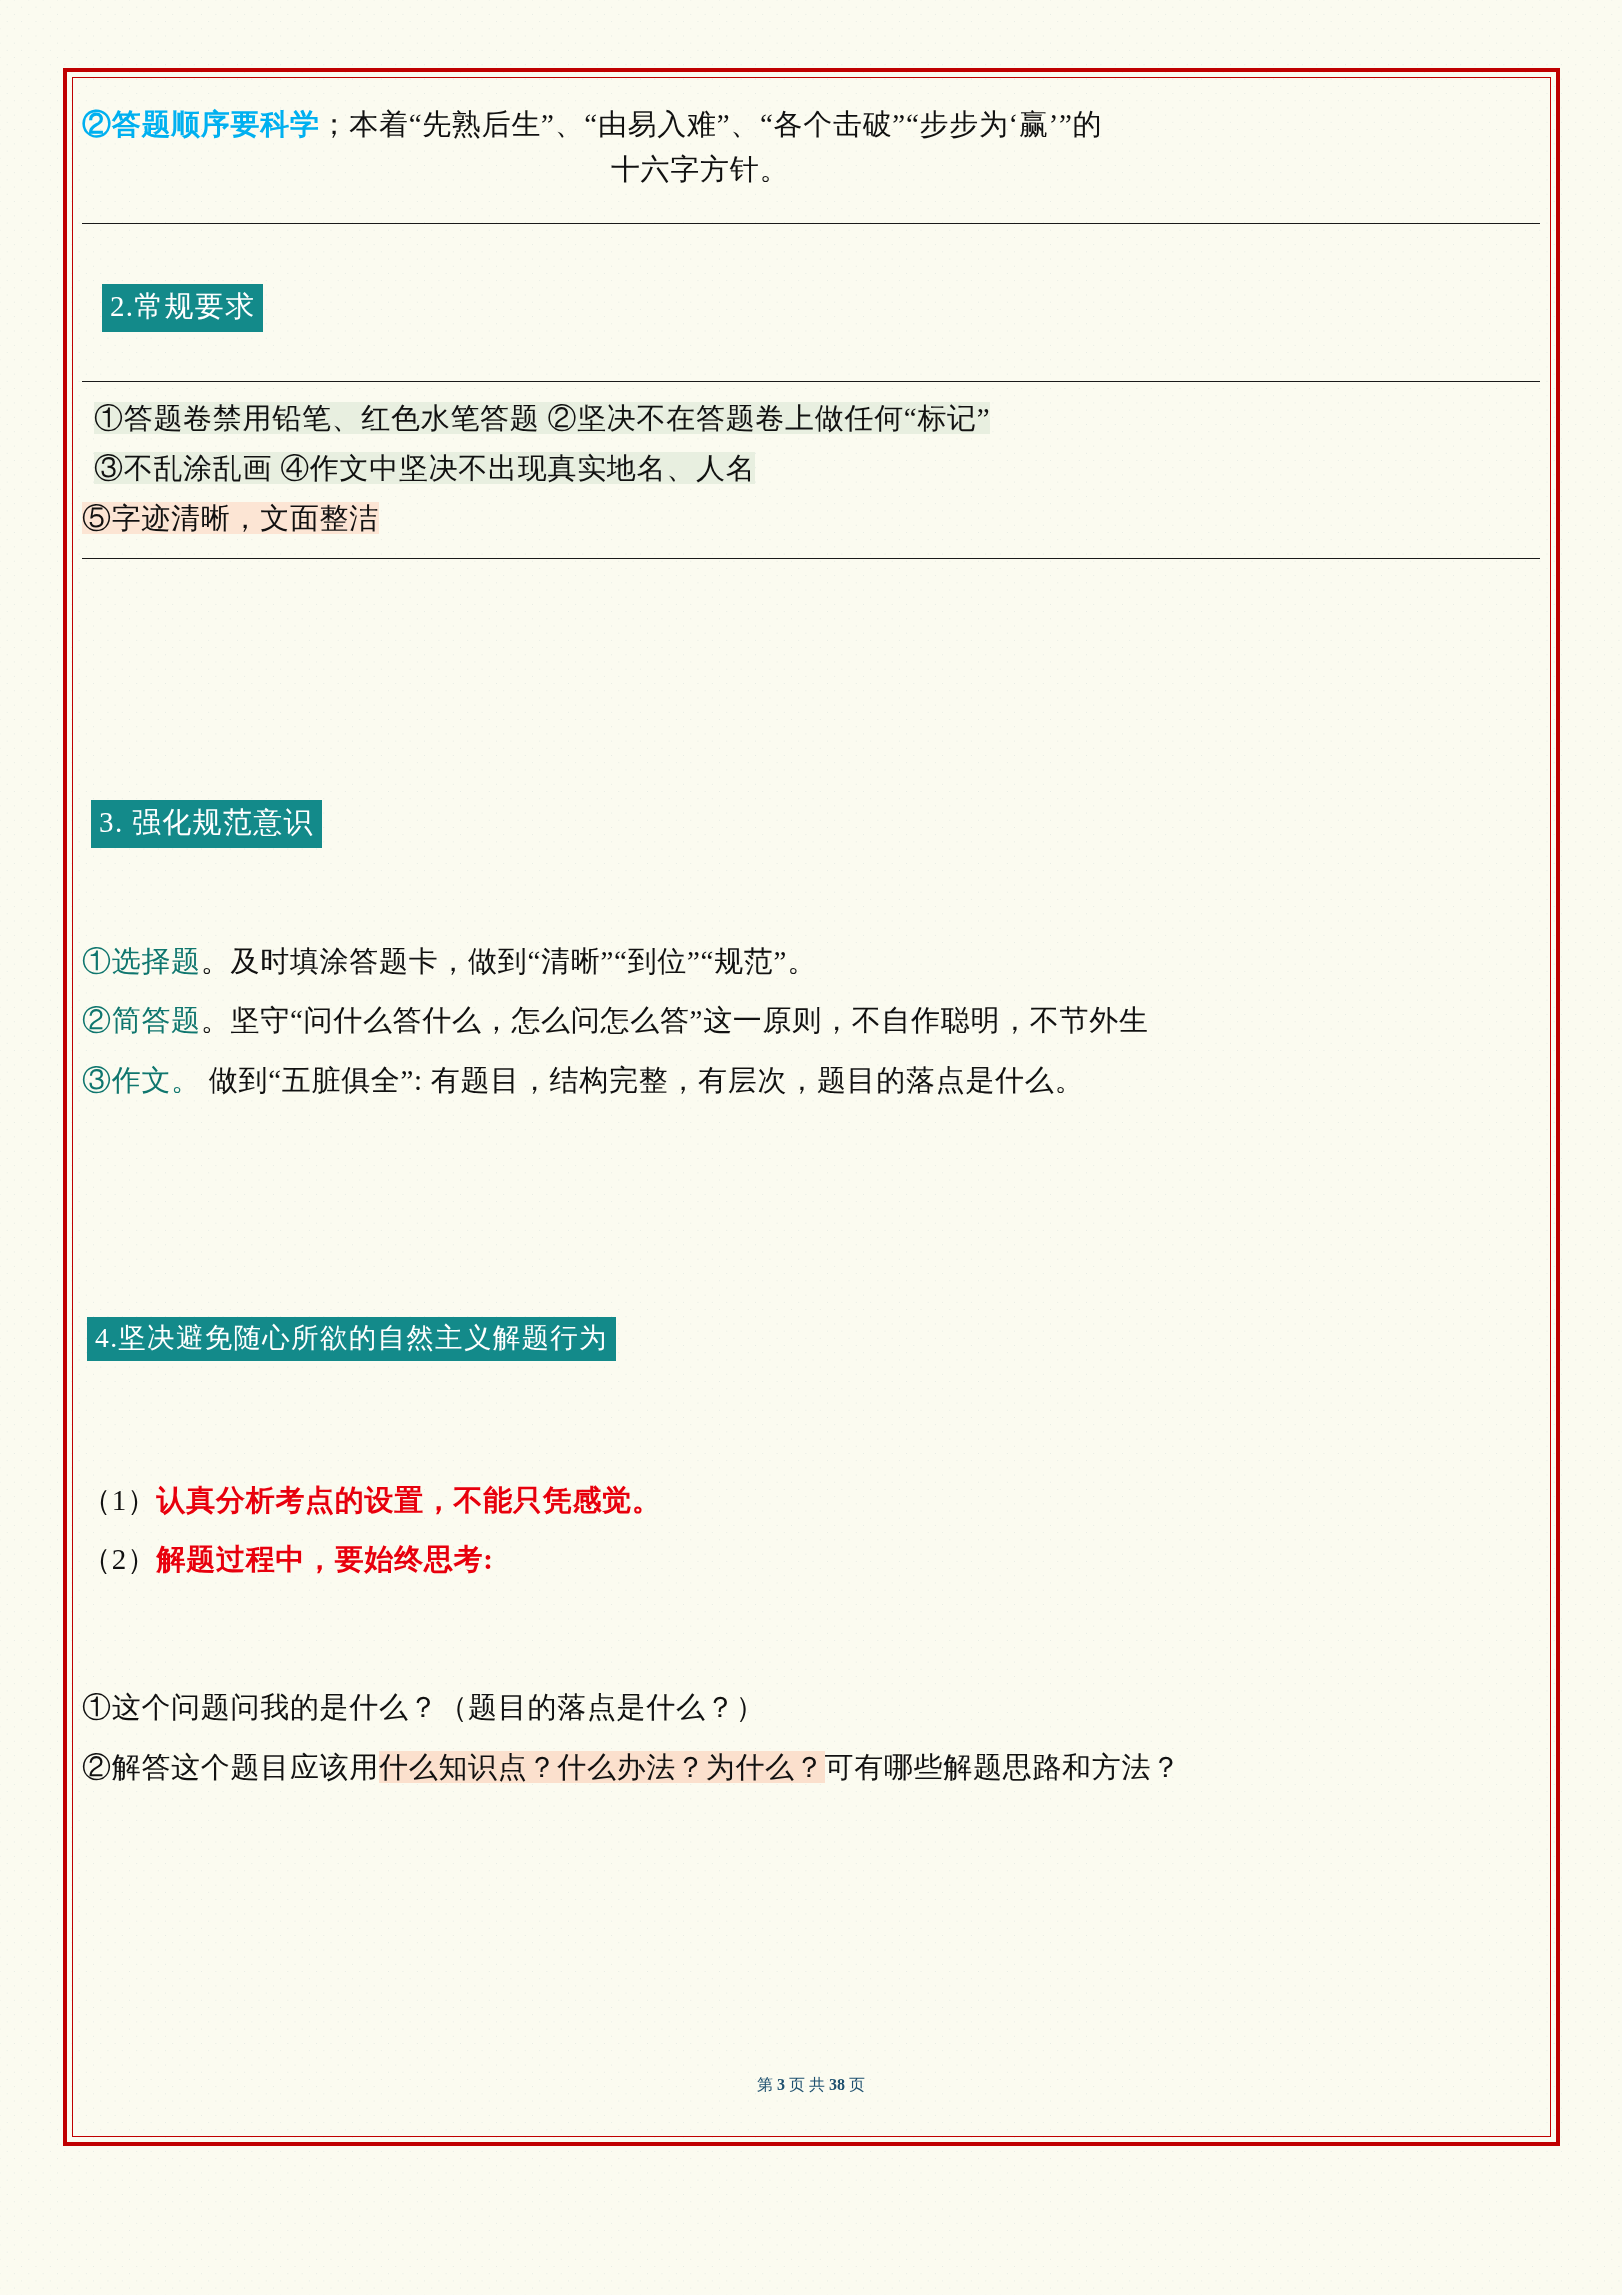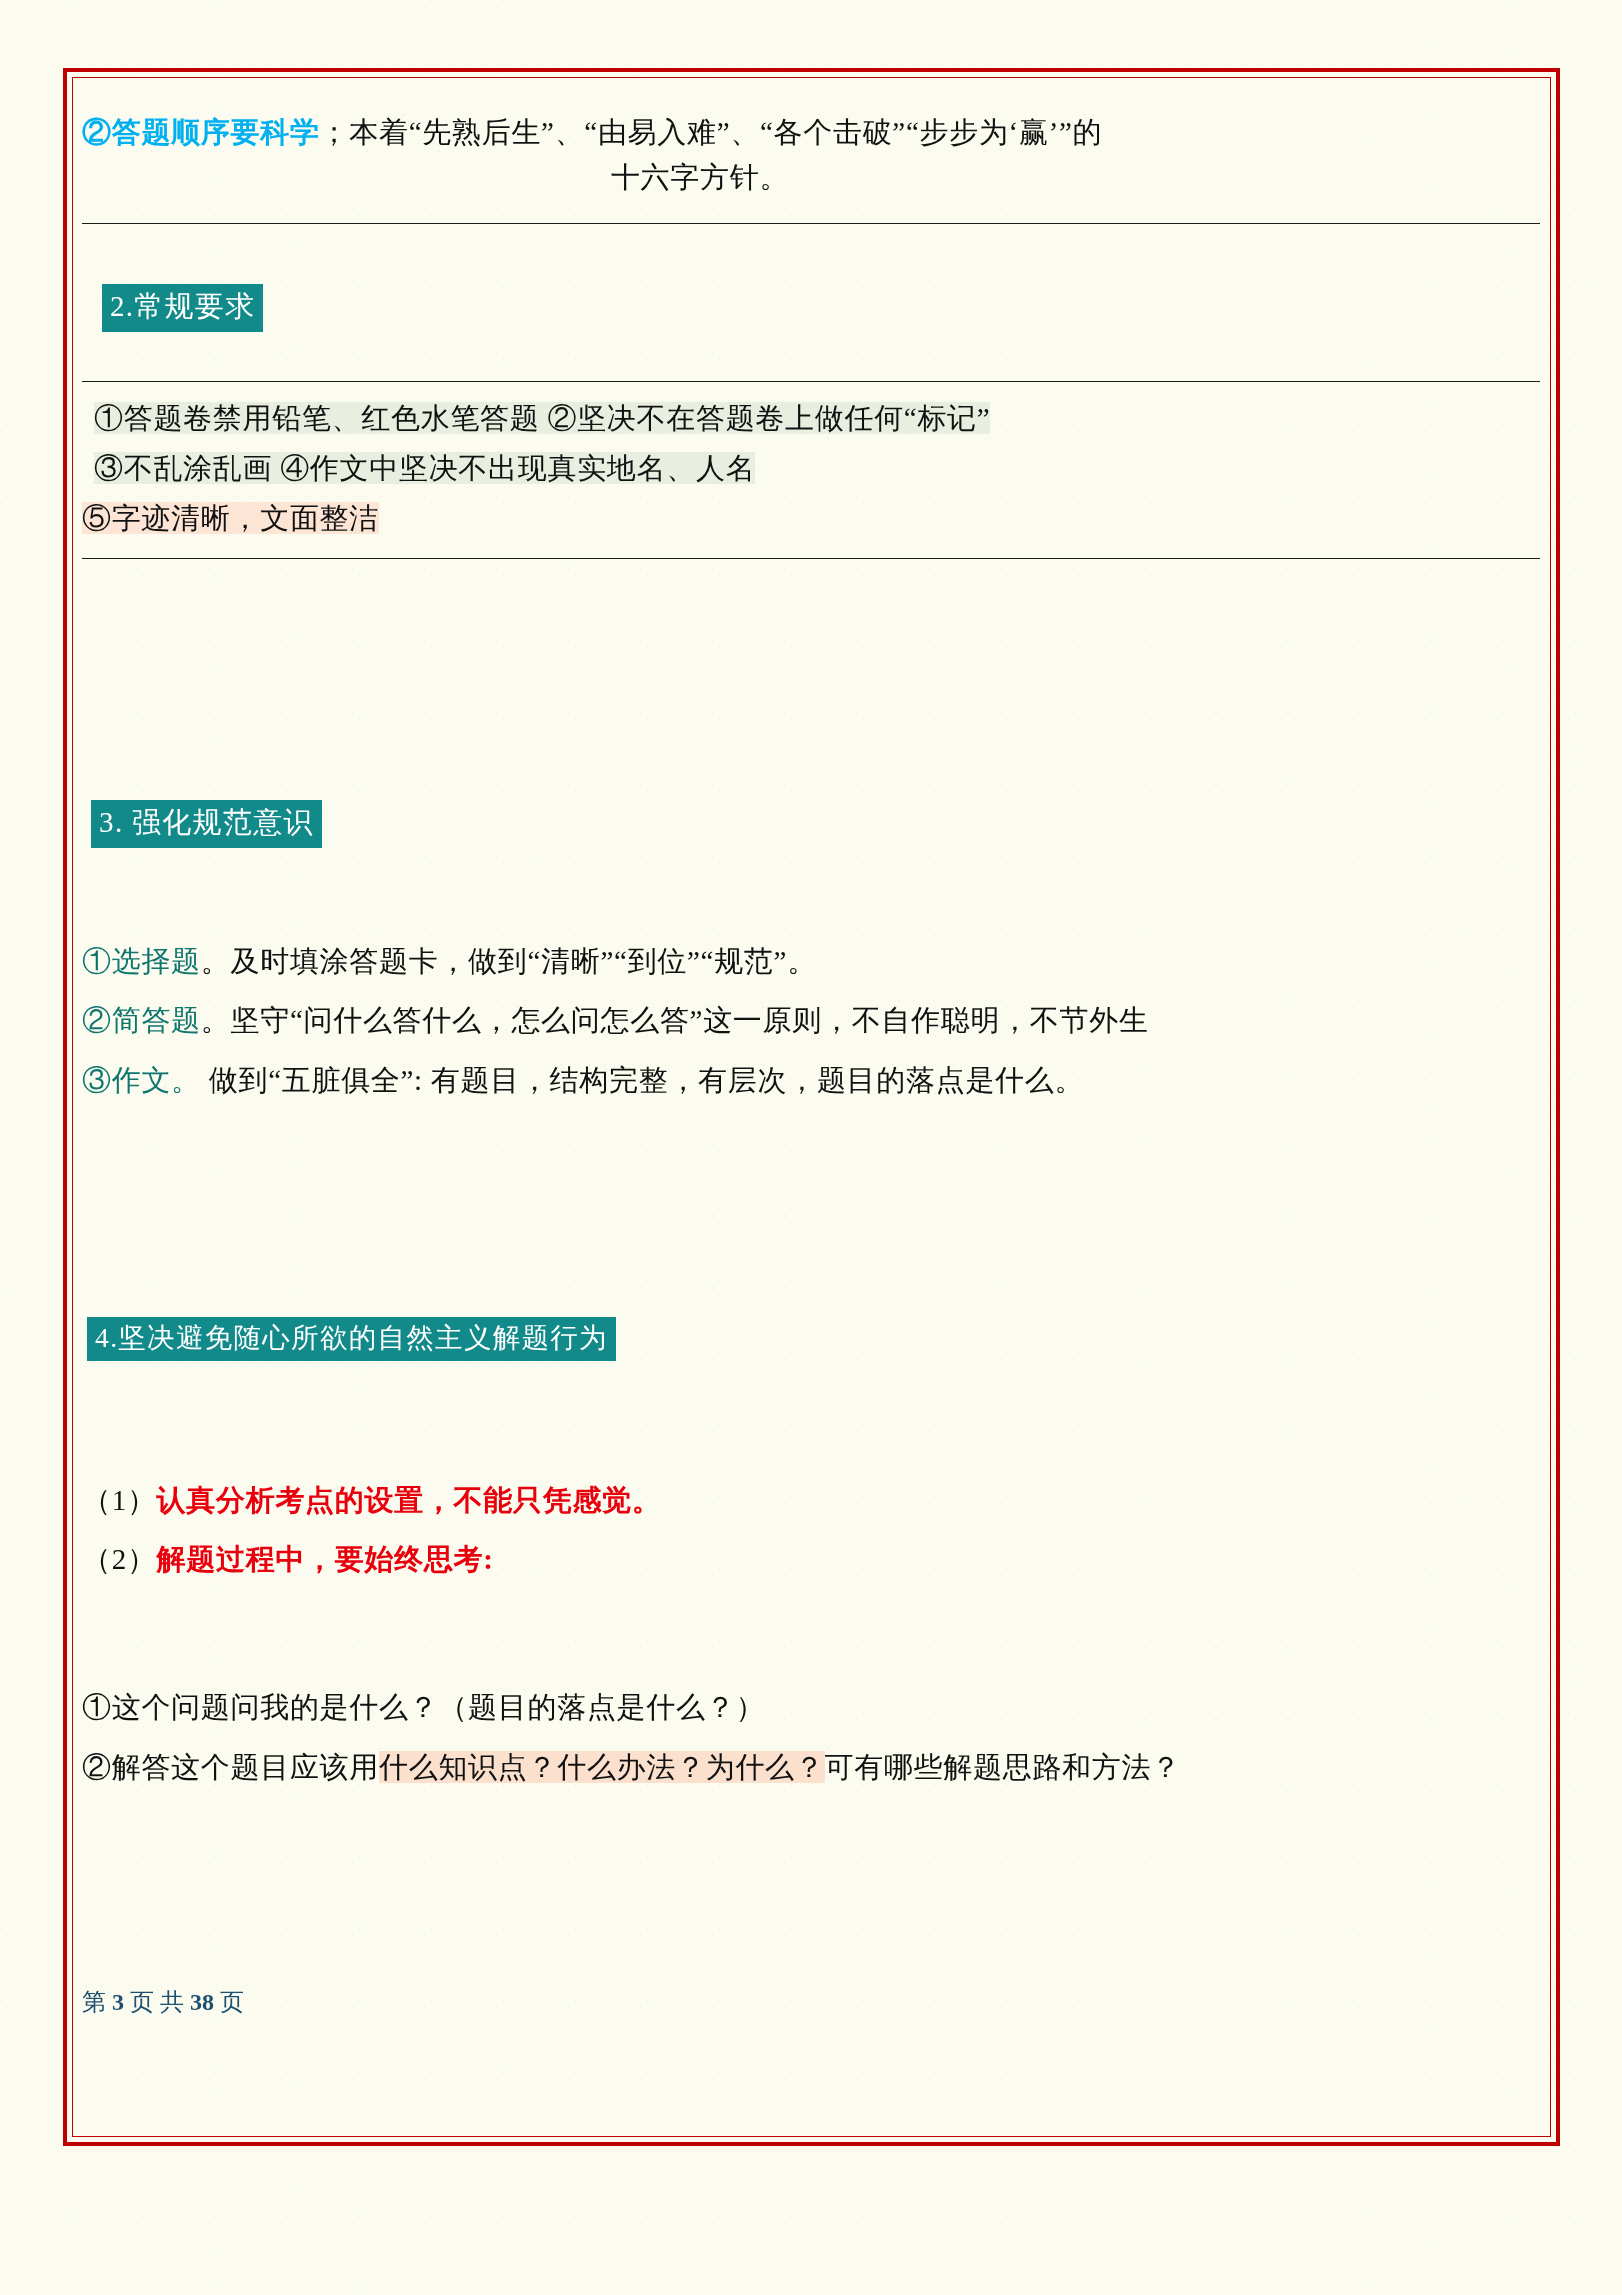--- a/index.html
+++ b/index.html
@@ -91,40 +91,41 @@
   }
   .hl-teal.small { font-size: 27.5px; }
   .cyan { color: #00b0f0; font-weight: bold; }
   .red { color: #0f766e; }
   .red-b { color: #e8000d; font-weight: bold; }
   .peach-inline { background: #fbe0cd; }
 
   .footer {
     position: absolute;
     left: 0;
-    top: 1898px;
+    top: 1987px;
     width: 1458px;
-    font-size: 24px;
+    text-align: center;
+    font-size: 16px;
     color: #1d4f6e;
     font-family: "Liberation Serif", serif;
   }
   .footer .num { color: #1d4f6e; font-weight: bold; }
 </style>
 </head>
 <body>
 
 <div class="page">
   <div class="paper-grid"></div>
 
   <div class="frame-outer"></div>
   <div class="frame-inner"></div>
 
   <div class="content">
 
-    <div class="block" style="left:0; top:14.4px; width:1458px;margin-top:8px;">
+    <div class="block" style="left:0; top:14.4px; width:1458px;">
       <div class="line" style="text-align:left;">
         <span class="cyan">②答题顺序要科学</span><span>；本着“先熟后生”、“由易入难”、“各个击破”“步步为‘赢’”的</span>
       </div>
       <div class="line center" style="padding-right:222px;">十六字方针。</div>
     </div>
 
     <div class="hr" style="top:135px;"></div>
 
     <div class="block" style="left:20px; top:196px;">
       <span class="hl-teal">2.常规要求</span>

